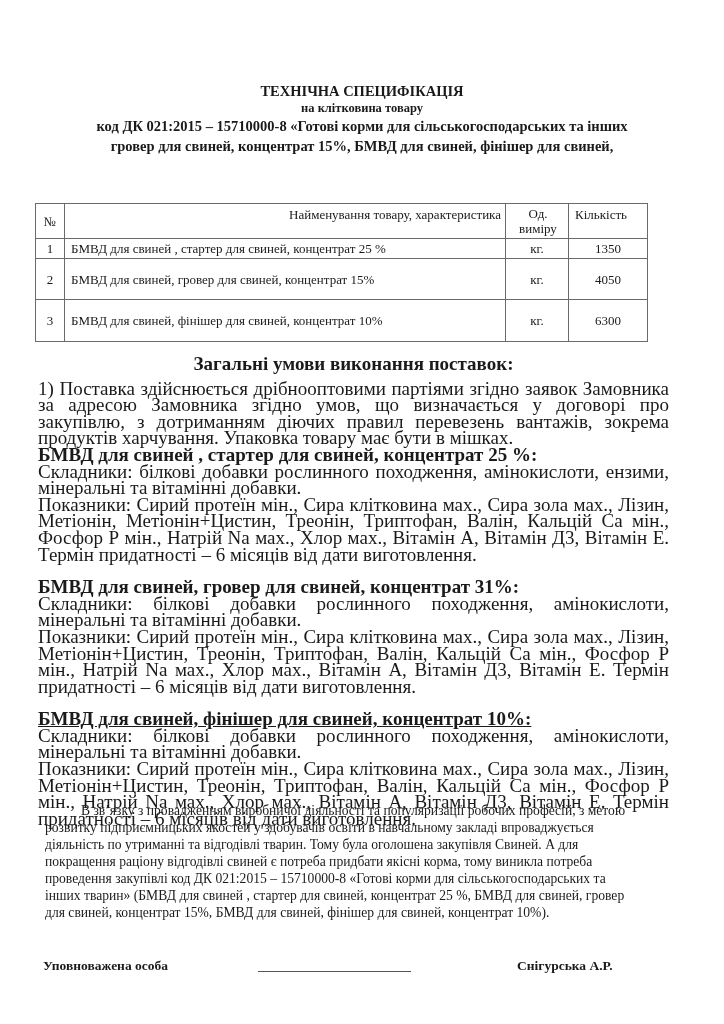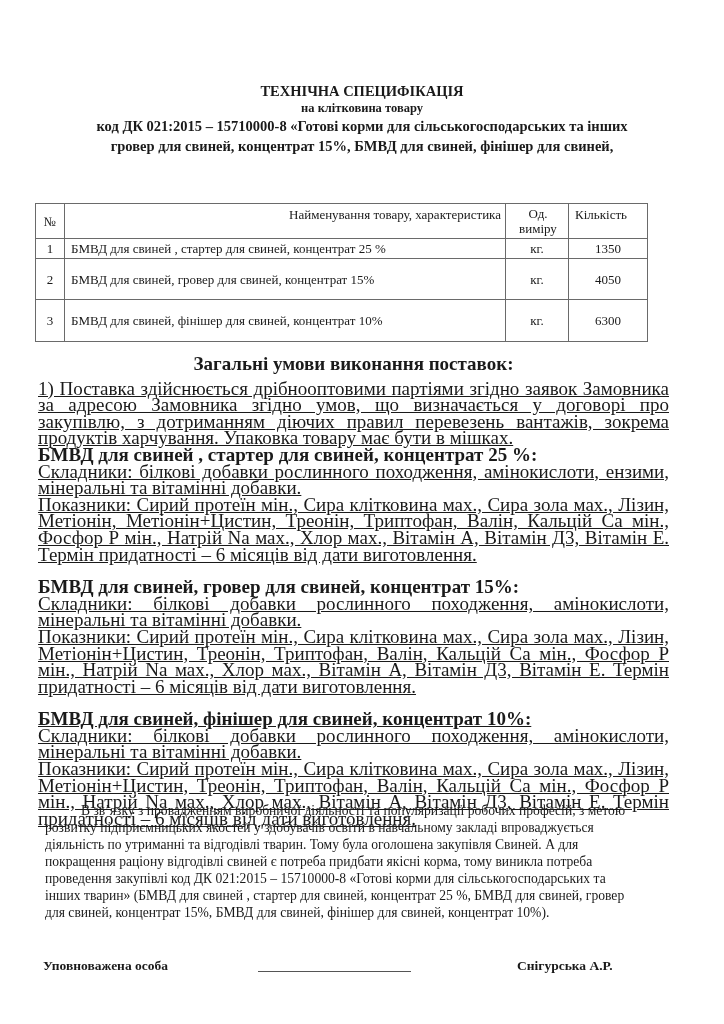--- a/index.html
+++ b/index.html
@@ -31,21 +31,21 @@
     table.spec tr.r3 { height: 42px; }
     table.spec td { vertical-align: middle; }
     table.spec td.num, table.spec td.unit, table.spec td.qty { text-align: center; }
     table.spec td.name { padding-left: 6px; margin-left: 8px; }
 
     .body-text { position: absolute; left: 38px; width: 631px; font-size: 19px; line-height: 16.6px; }
     .center-bold { text-align: center; font-weight: bold; }
     .justify-last { text-align: justify; text-align-last: left; }
     .bold { font-weight: bold; }
     .underline { text-decoration: underline; }
-    .para { margin: 0; text-decoration: underline; }
+    .para { margin: 0; }
     .gap { height: 16px; }
 
     .footer-note { position: absolute; left: 43px; width: 600px; top: 800px; font-size: 13.6px; line-height: 17px; }
     .footer-note p { margin: 2px; text-indent: 36px; }
 
     .sign { position: absolute; top: 958px; font-size: 13.5px; font-weight: bold; }
     .sign-line { position: absolute; top: 971px; left: 258px; width: 153px; border-bottom: 1.5px solid #555; }
   </style>
 </head>
 <body>
@@ -91,21 +91,21 @@
   <div class="body-text" style="top:356px;">
     <div class="center-bold">Загальні умови виконання поставок:</div>
     <div style="height:8px;"></div>
     <p class="para justify-last">1) Поставка здійснюється дрібнооптовими партіями згідно заявок Замовника за адресою Замовника згідно умов, що визначається у договорі про закупівлю, з дотриманням діючих правил перевезень вантажів, зокрема продуктів харчування. Упаковка товару має бути в мішках.</p>
 
     <div class="bold">БМВД для свиней , стартер для свиней,  концентрат 25 %:</div>
     <p class="para justify-last">Складники: білкові добавки рослинного походження, амінокислоти, ензими, мінеральні та вітамінні добавки.</p>
     <p class="para justify-last">Показники: Сирий протеїн мін., Сира клітковина мах., Сира зола мах., Лізин, Метіонін, Метіонін+Цистин, Треонін, Триптофан, Валін, Кальцій Са мін., Фосфор Р мін., Натрій Na мах., Хлор мах., Вітамін А, Вітамін Д3, Вітамін Е. Термін придатності  – 6 місяців від дати виготовлення.</p>
     <div class="gap"></div>
 
-    <div class="bold">БМВД для свиней, гровер для свиней, концентрат 15%:</div>
+    <div class="bold">БМВД для свиней, гровер для свиней, концентрат 31%:</div>
     <p class="para justify-last">Складники: білкові добавки рослинного походження, амінокислоти, мінеральні та вітамінні добавки.</p>
     <p class="para justify-last">Показники: Сирий протеїн мін., Сира клітковина мах., Сира зола мах., Лізин, Метіонін+Цистин, Треонін, Триптофан, Валін, Кальцій Са мін., Фосфор Р мін., Натрій Na мах., Хлор мах., Вітамін А, Вітамін Д3, Вітамін Е. Термін придатності  – 6 місяців від дати виготовлення.</p>
     <div class="gap"></div>
 
     <div class="bold underline">БМВД для свиней, фінішер для свиней, концентрат 10%:</div>
     <p class="para justify-last">Складники: білкові добавки рослинного походження, амінокислоти, мінеральні та вітамінні добавки.</p>
     <p class="para justify-last">Показники: Сирий протеїн мін., Сира клітковина мах., Сира зола мах., Лізин, Метіонін+Цистин, Треонін, Триптофан, Валін, Кальцій Са мін., Фосфор Р мін., Натрій Na мах., Хлор мах., Вітамін А, Вітамін Д3, Вітамін Е. Термін придатності  – 6 місяців від дати виготовлення.</p>
   </div>
 
   <div class="footer-note">

